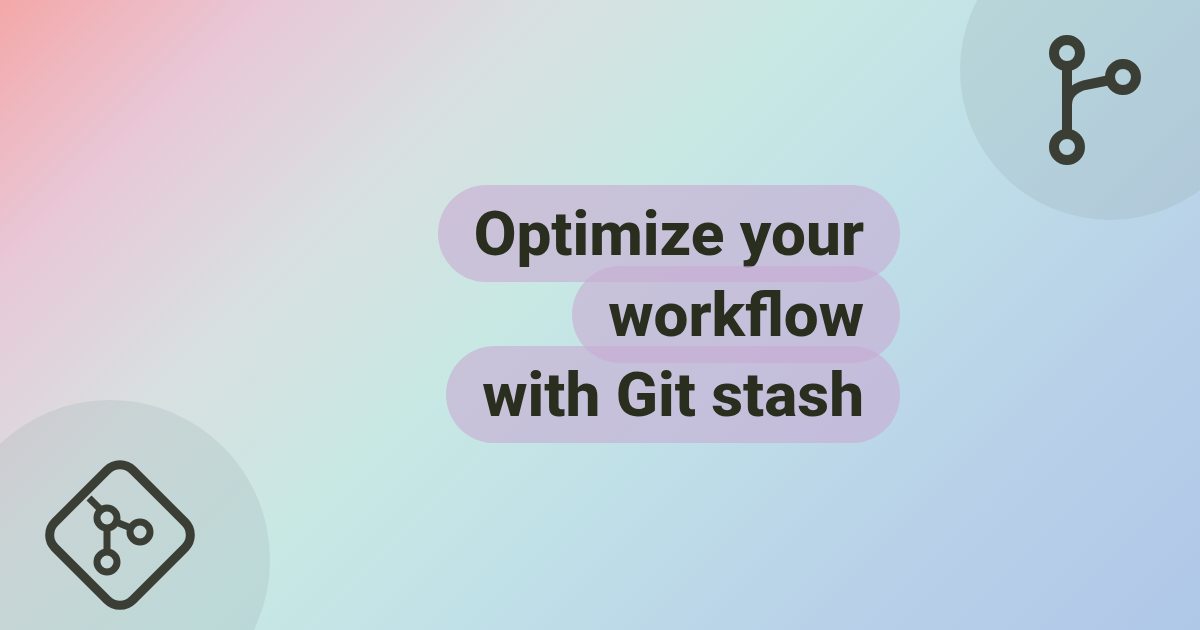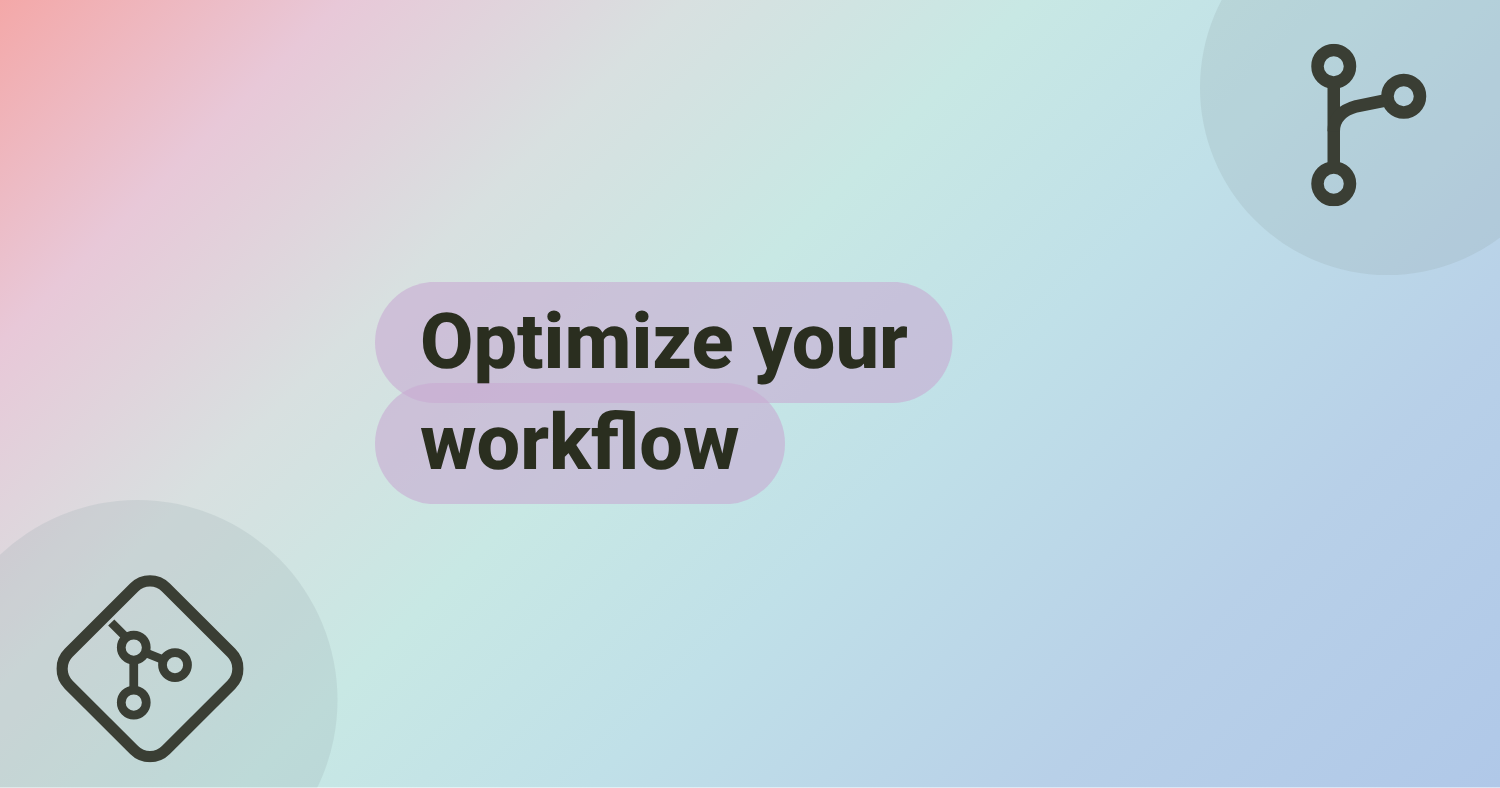--- a/index.html
+++ b/index.html
@@ -58,21 +58,21 @@
       height: 150px;
       position: relative;
       top: -25px;
       left: 10px;
     }
     .title-container {
       position: absolute;
       top: 50%;
       left: 50%;
       transform: translate(-50%, -50%);
-      text-align: left;
+      text-align: right;
     }
     .title {
       font-size: 62px;
       font-weight: 800;
       color: #2a2e1f;
       line-height: 1.3;
       display: inline;
       background: rgba(200, 170, 210, 0.6);
       padding: 12px 36px;
       border-radius: 50px;
@@ -100,13 +100,14 @@
     <circle cx="95" cy="72" r="10" fill="none" stroke-width="7"></circle>
     <circle cx="62" cy="102" r="10" fill="none" stroke-width="7"></circle>
     <line x1="62" y1="68" x2="62" y2="92" stroke-width="7"></line>
     <line x1="71" y1="62" x2="86" y2="68" stroke-width="7"></line>
     <line x1="56" y1="50" x2="44" y2="38" stroke-width="7"></line>
   </svg>
 </div>
 
 <div class="title-container">
   <span class="title">Optimize your workflow</span><br>
+  <span class="title">with Git stash</span>
 </div>
 
 </body></html>

